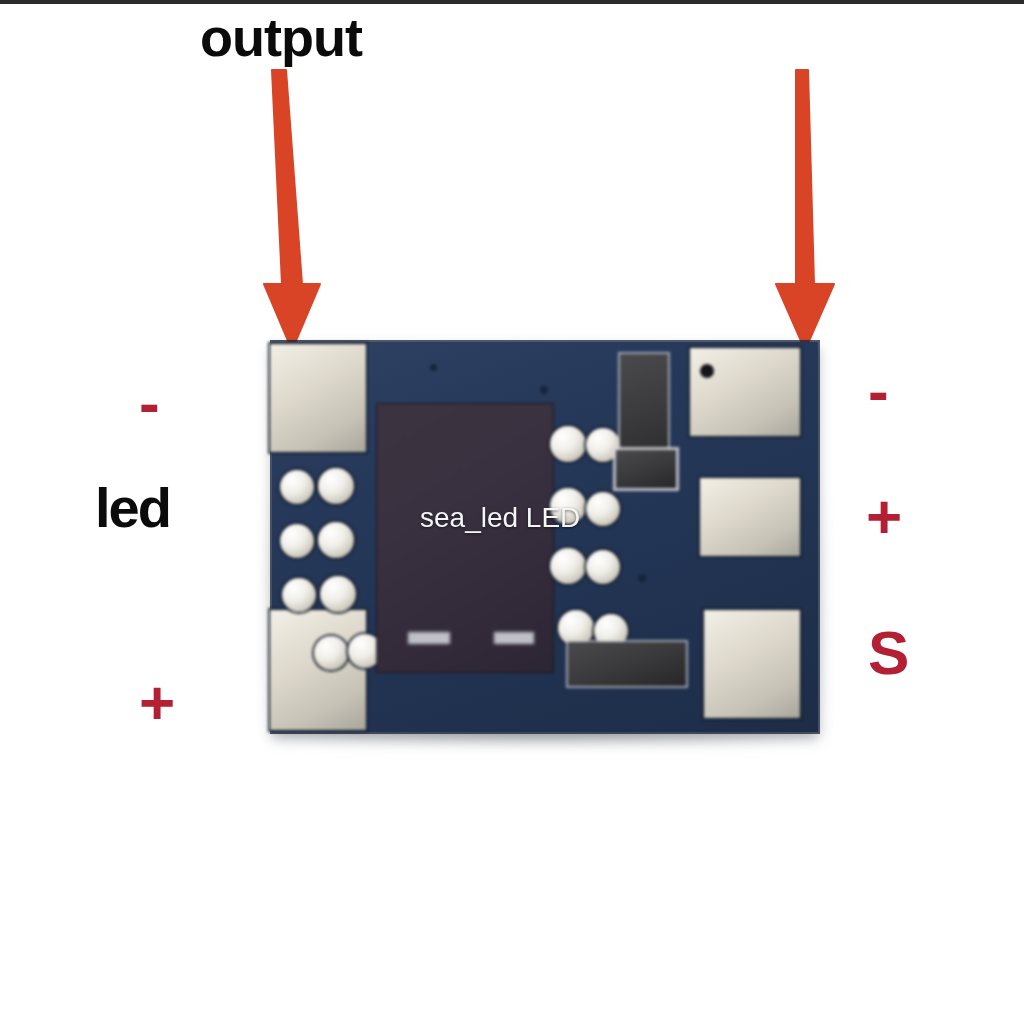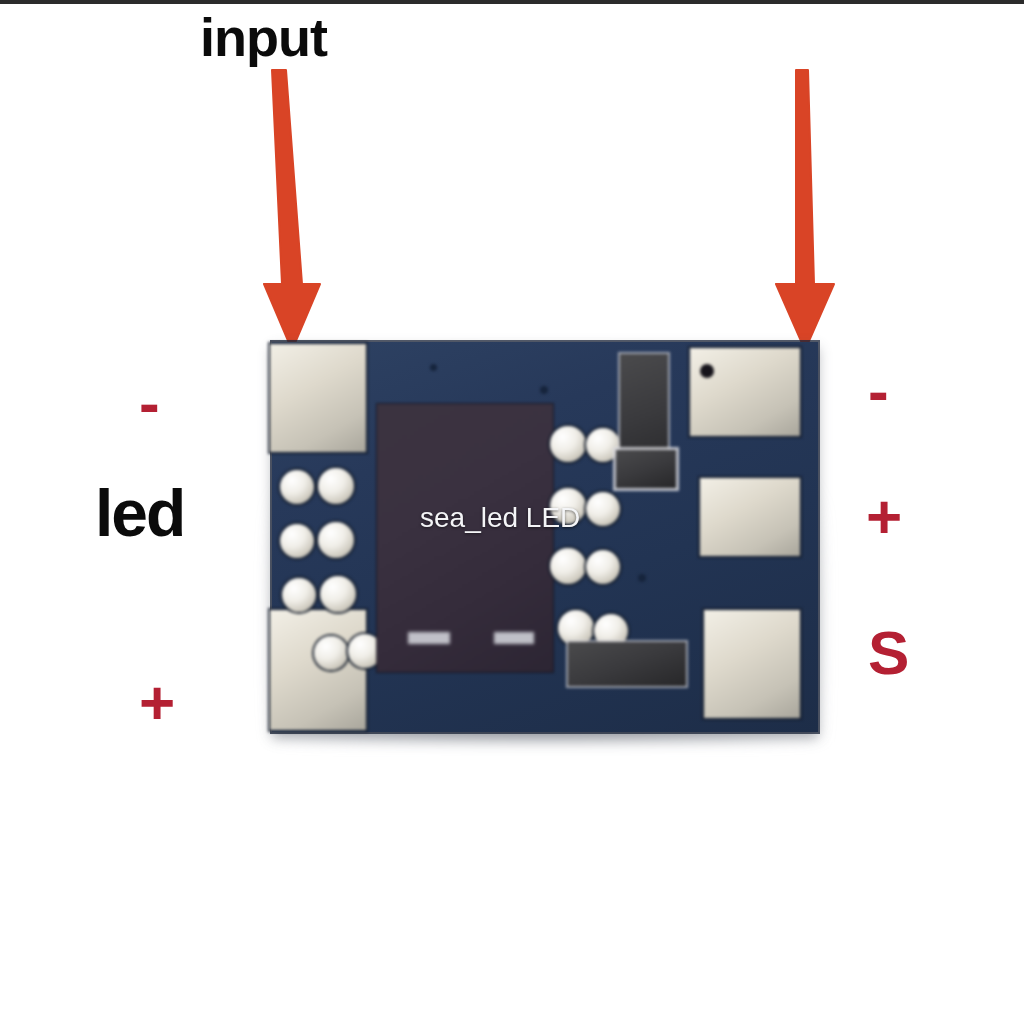--- a/index.html
+++ b/index.html
@@ -44,21 +44,21 @@
     position: absolute;
     font-family: "Liberation Sans", sans-serif;
     font-weight: bold;
     line-height: 1;
     white-space: nowrap;
   }
   .mark-red { color: #b42033; }
   .mark-black { color: #0b0b0b; }
 
   #mark-led-minus { left: 139px; top: 372px; font-size: 62px; }
-  #mark-led-text  { left: 95px;  top: 480px; font-size: 66px; letter-spacing: -2px; text-align: center; }
+  #mark-led-text  { left: 95px;  top: 480px; font-size: 56px; letter-spacing: -2px; text-align: center; }
   #mark-led-plus  { left: 139px; top: 672px; font-size: 62px; }
 
   #mark-in-minus  { left: 868px; top: 360px; font-size: 62px; }
   #mark-in-plus   { left: 866px; top: 486px; font-size: 62px; }
   #mark-in-s      { left: 868px; top: 622px; font-size: 62px; }
 
   
   #board {
     position: absolute;
     left: 272px;
@@ -126,21 +126,21 @@
     background: #15131a;
   }
 </style>
 </head>
 <body>
 
 <div id="stage">
 
   <div id="top-edge"></div>
 
-  <div class="callout-label" id="label-output">input</div>
+  <div class="callout-label" id="label-output">output</div>
 
 
   <svg class="arrow" id="arrow-output" width="140" height="300" style="left:222px; top:62px;" viewBox="0 0 140 300">
     <polygon points="50,8 64,8 80,222 98,222 70,288 42,222 60,222" fill="#d94426" stroke="#d94426" stroke-width="2" stroke-linejoin="round"></polygon>
   </svg>
 
   <svg class="arrow" id="arrow-input" width="140" height="300" style="left:742px; top:62px;" viewBox="0 0 140 300">
     <polygon points="54,8 66,8 72,222 92,222 63,288 34,222 54,222" fill="#d94426" stroke="#d94426" stroke-width="2" stroke-linejoin="round"></polygon>
   </svg>
 

